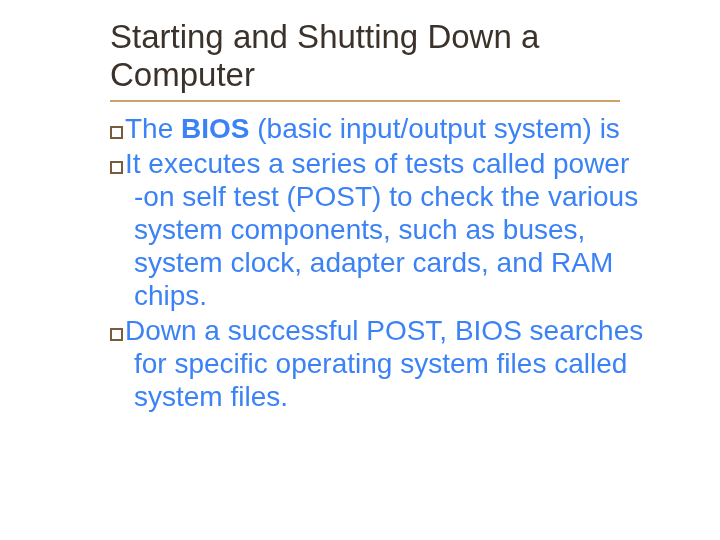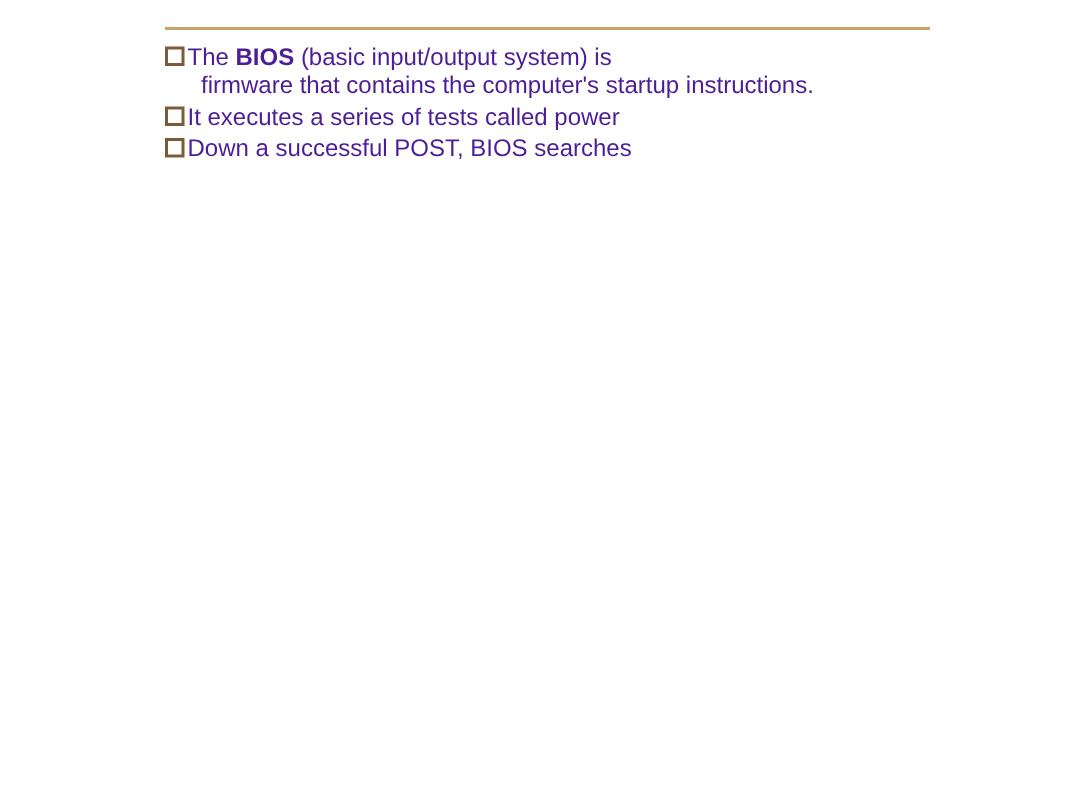--- a/index.html
+++ b/index.html
@@ -22,23 +22,23 @@
     color: #3a322b;
     margin-bottom: 6px;
   }
   .underline {
     height: 2px;
     background: #c9a36b;
     width: 510px;
     margin-bottom: 10px;
   }
   .body {
-    font-size: 16px;
+    font-size: 28px;
     line-height: 1.18;
-    color: #4c1d95;
+    color: #3b82f6;
   }
   .bullet {
     margin-bottom: 2px;
   }
   .bullet-marker {
     display: inline-block;
     width: 13px;
     height: 13px;
     border: 2px solid #7a5c3a;
     vertical-align: baseline;
@@ -49,31 +49,33 @@
   .bold { font-weight: 700; }
   .italic { }
   .indent {
     padding-left: 24px;
   }
 </style>
 </head>
 <body>
 
 <div class="slide">
+  <h1 class="title">Starting and Shutting Down a Computer</h1>
   <div class="underline"></div>
 
   <div class="body">
 
     <div class="bullet">
       <span class="bullet-marker"></span><span>The </span><span class="bold">BIOS</span><span> (basic input/output system) is</span>
-      <div class="indent">firmware that contains the computer's startup instructions.</div>
     </div>
 
     <div class="bullet">
       <span class="bullet-marker"></span><span>It executes a series of tests called </span><span class="italic">power</span>
+      <div class="indent"><span class="italic">-on self test (POST) </span><span>to check the various system components, such as buses, system clock, adapter cards, and RAM chips.</span></div>
     </div>
 
     <div class="bullet">
       <span class="bullet-marker"></span><span>Down a successful POST, BIOS searches</span>
+      <div class="indent"><span>for specific operating system files called </span><span class="italic">system files.</span></div>
     </div>
 
   </div>
 </div>
 
 </body></html>

